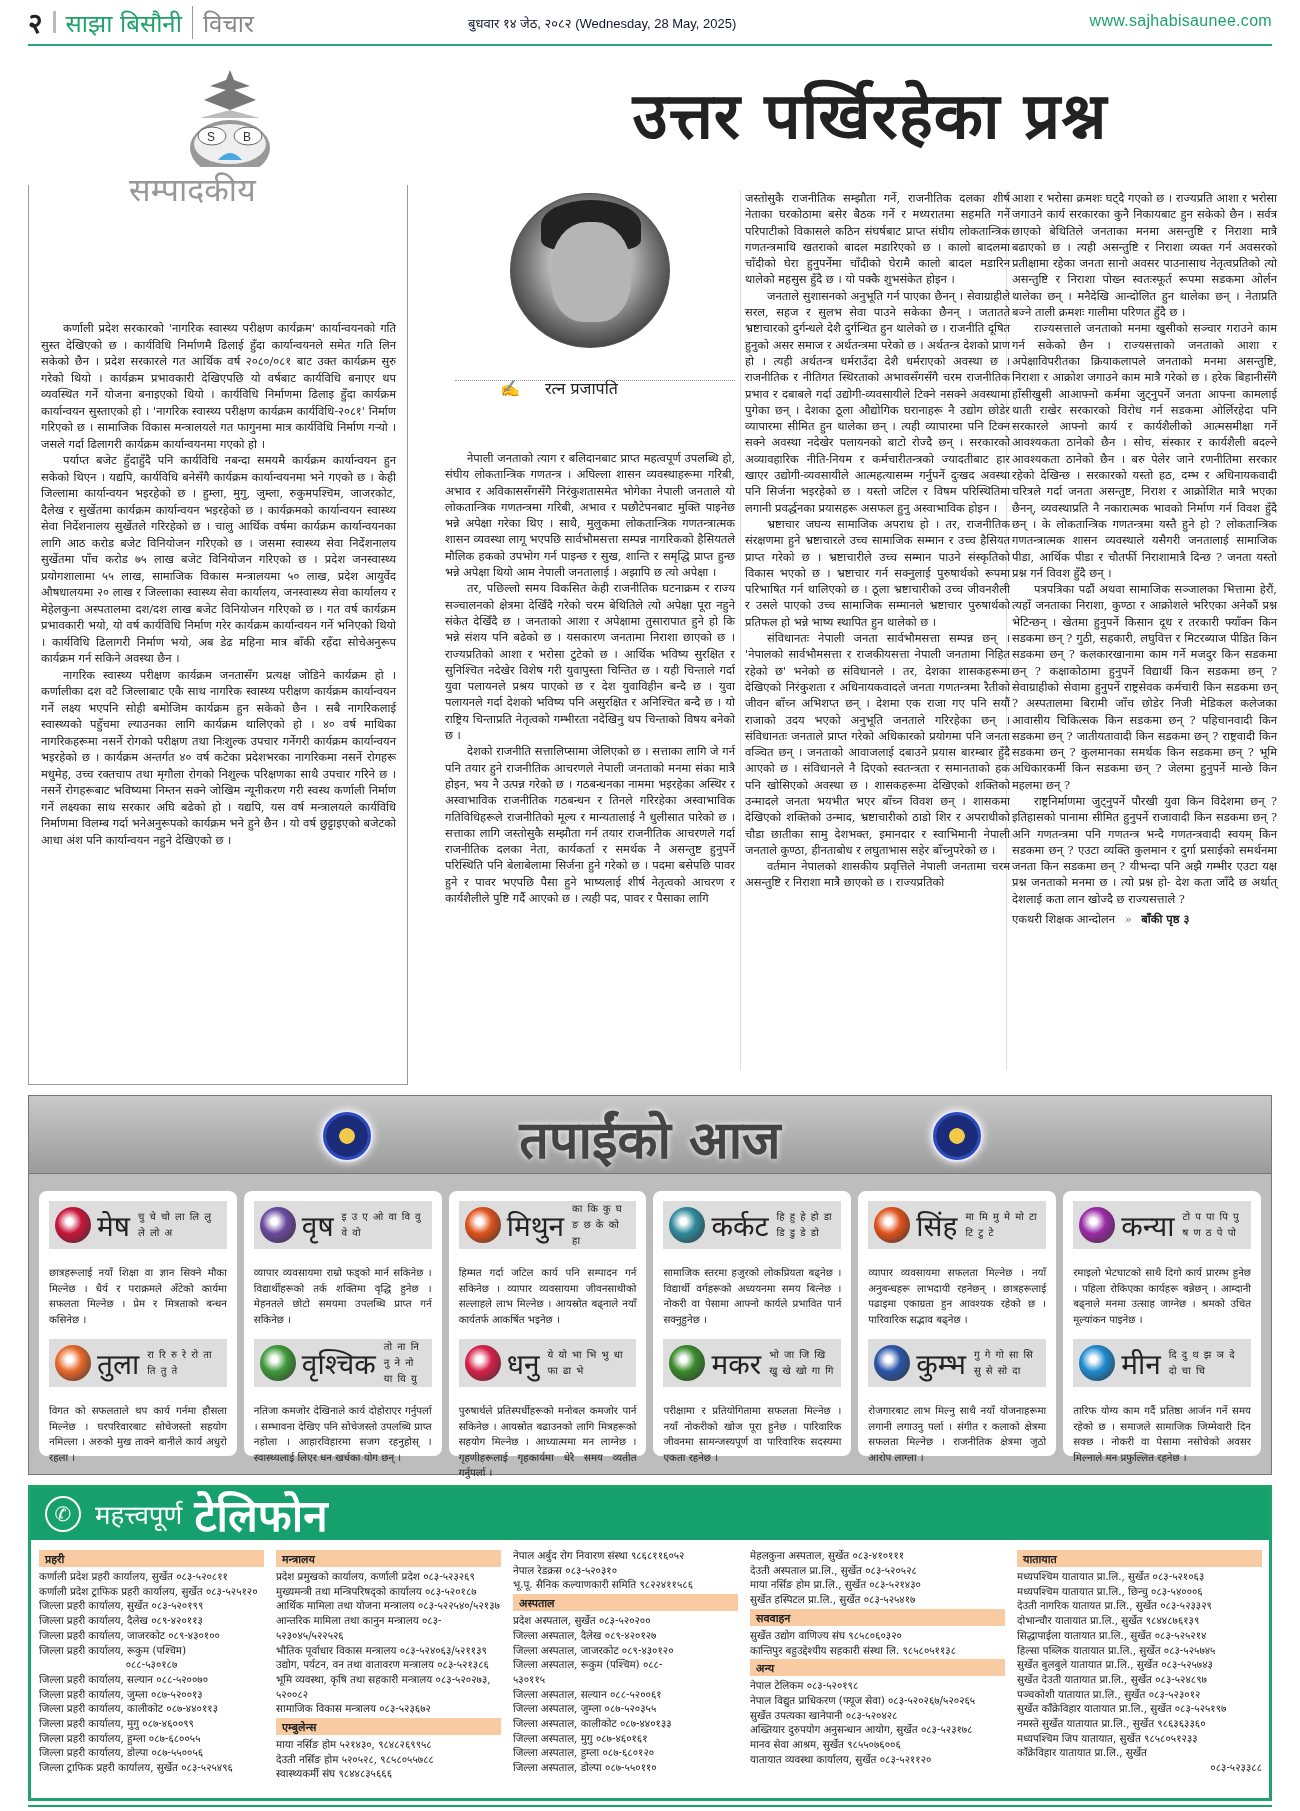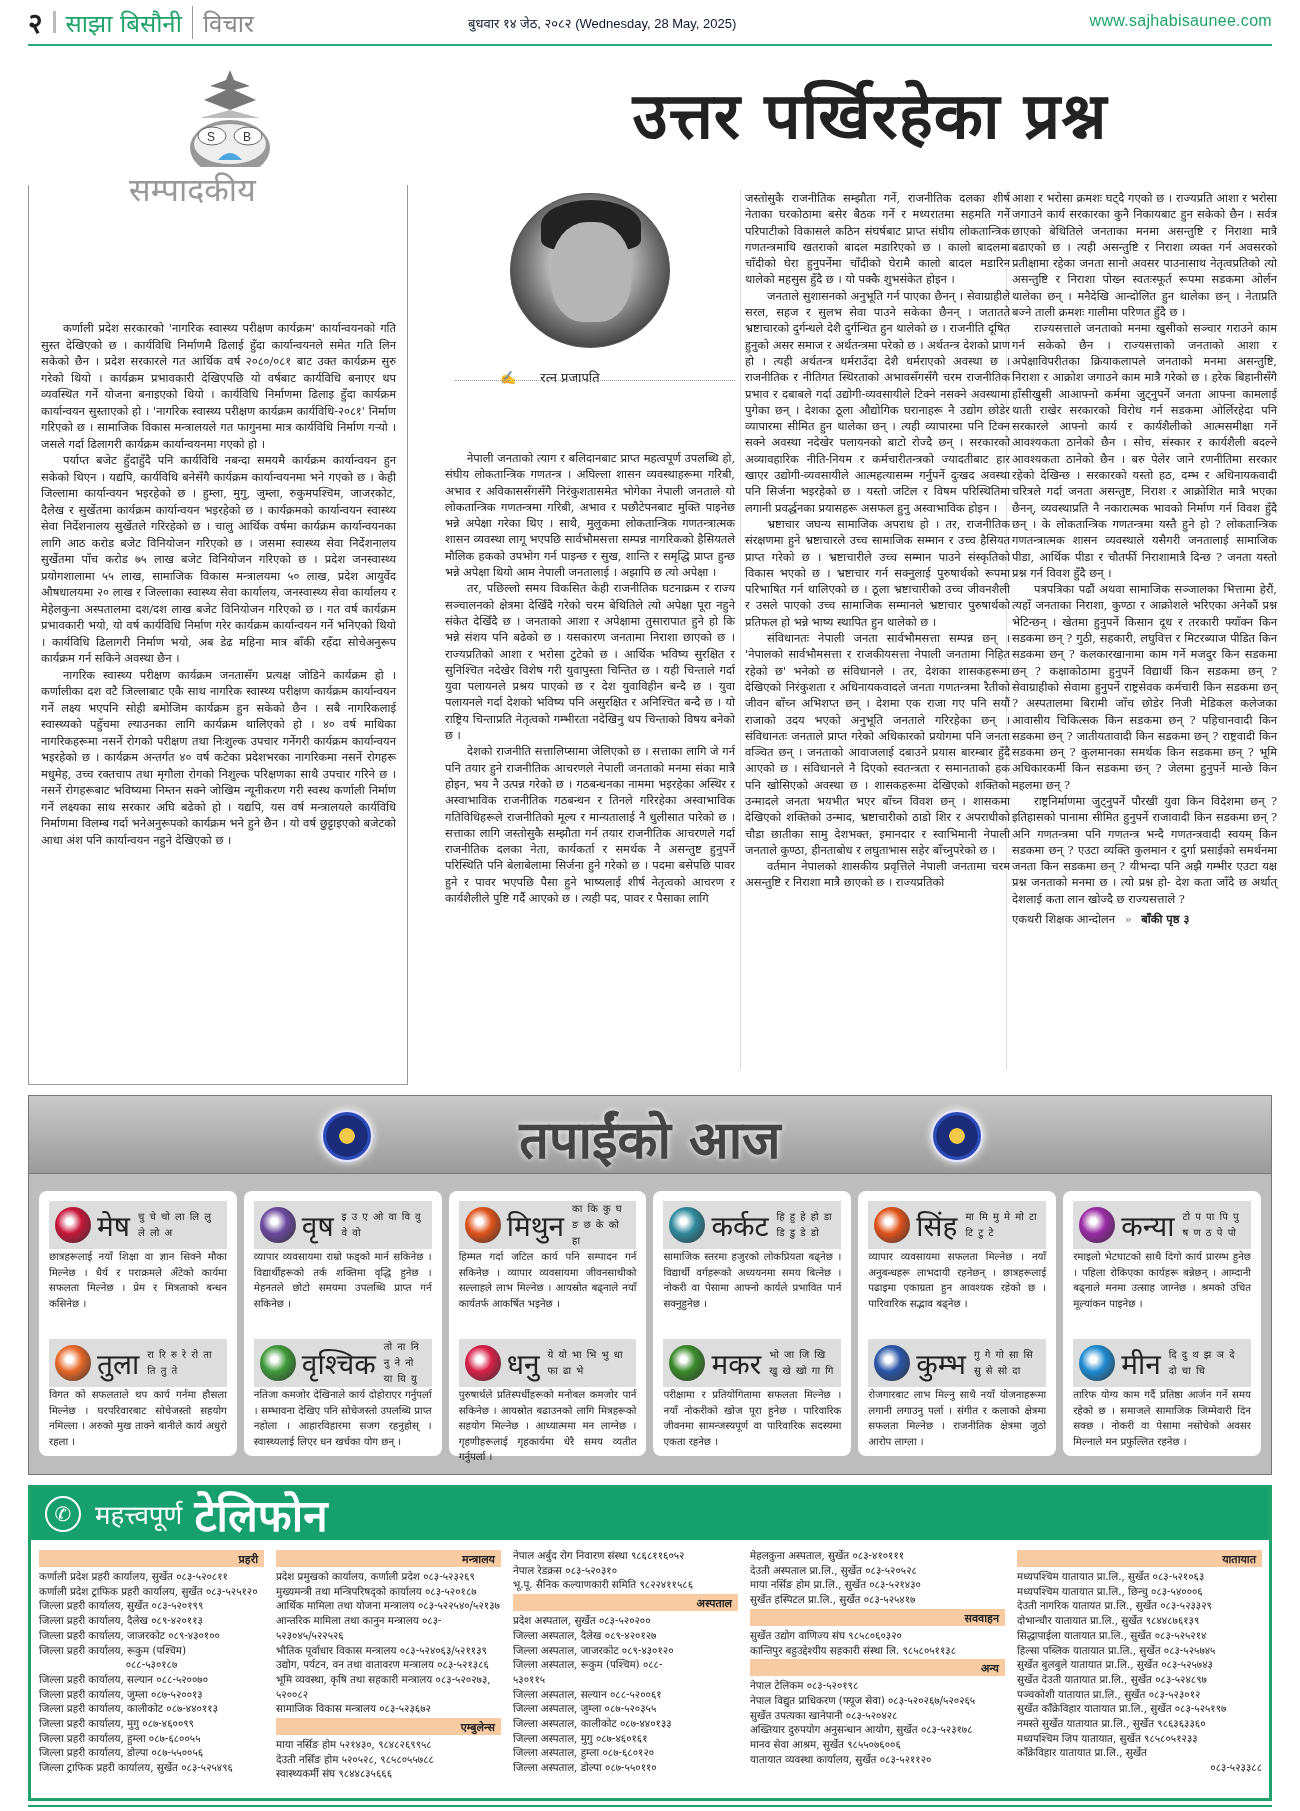--- a/index.html
+++ b/index.html
@@ -16,21 +16,21 @@
   .editorial { position: absolute; left: 28px; top: 185px; width: 380px; height: 900px; border: 1px solid #999; border-top: none; }
   .ed-label { position: absolute; left: 90px; top: -18px; background: #fff; padding: 0 10px; font-family: "DejaVu Sans", sans-serif; font-size: 32px; color: #999; }
   .ed-title { position: absolute; left: 10px; top: 80px; font-family: "DejaVu Sans", sans-serif; font-size: 36px; color: #222; }
   .ed-body { position: absolute; left: 12px; top: 135px; width: 355px; font-size: 11.4px; line-height: 16.5px; text-align: justify; }
   .ed-body p { text-indent: 22px; }
 
   .headline { position: absolute; left: 440px; top: 70px; width: 860px; font-family: "DejaVu Sans", sans-serif; font-weight: bold; font-size: 64px; text-align: center; letter-spacing: 1px; }
   .author-photo { position: absolute; left: 510px; top: 193px; width: 160px; height: 155px; border-radius: 50%; border: 1px solid #555; background: radial-gradient(circle at 50% 45%, #c9c9c9 0 30%, #777 55%, #333 80%); overflow: hidden; }
   .author-photo .face { position: absolute; left: 40px; top: 28px; width: 80px; height: 100px; border-radius: 45% 45% 40% 40%; background: #b5b5b5; }
   .author-photo .hair { position: absolute; left: 30px; top: 6px; width: 100px; height: 50px; border-radius: 50% 50% 20% 20%; background: #222; }
-  .author-line { position: absolute; left: 500px; top: 368px; font-size: 13px; }
+  .author-line { position: absolute; left: 500px; top: 377px; font-size: 16px; }
   .pen-icon { display: inline-block; margin-right: 20px; color: #666; }
   .author-rule { position: absolute; left: 455px; top: 380px; width: 280px; border-top: 1px dotted #999; }
 
   .col { position: absolute; font-size: 11.4px; line-height: 16.3px; text-align: justify; }
   .col p { text-indent: 22px; }
   .col1 { left: 445px; top: 450px; width: 290px; }
   .col2 { left: 745px; top: 190px; width: 265px; }
   .col3 { left: 1012px; top: 190px; width: 265px; }
   .continued { margin-top: 4px; font-size: 11.4px; }
   .continued .arrow { color: #777; margin: 0 6px; }
@@ -44,29 +44,29 @@
   .wheel-left { left: 292px; }
   .wheel-right { left: 902px; }
   .horo-grid { position: absolute; left: 10px; top: 95px; width: 1222px; display: grid; grid-template-columns: repeat(6, 1fr); column-gap: 7px; }
   .horo-card { background: #fff; border-radius: 8px; padding: 10px 10px 8px; height: 140px; }
   .horo-card.r2 { border-radius: 0 0 8px 8px; padding-top: 8px; height: 125px; }
   .horo-card.r1 { border-radius: 8px 8px 0 0; }
   .horo-head { background: #ddd; height: 48px; display: flex; align-items: center; padding: 0 6px; }
   .sign-icon { width: 36px; height: 36px; border-radius: 50%; margin-right: 6px; flex: none; }
   .sign-name { font-family: "DejaVu Sans", sans-serif; font-size: 28px; color: #222; margin-right: 8px; white-space: nowrap; }
   .sign-letters { font-family: "DejaVu Sans", sans-serif; font-size: 10px; line-height: 16px; color: #222; word-spacing: 2px; }
-  .horo-text { margin-top: 0; font-size: 10.2px; line-height: 15.5px; text-align: justify; color: #222; }
+  .horo-text { margin-top: 16px; font-size: 10.2px; line-height: 15.5px; text-align: justify; color: #222; }
 
   .phone { position: absolute; left: 28px; top: 1485px; width: 1244px; height: 316px; border: 3px solid #1fa36b; }
   .phone-band { height: 52px; background: #15a06d; display: flex; align-items: center; padding-left: 14px; color: #fff; }
   .phone-icon { width: 36px; height: 36px; border: 2px solid #fff; border-radius: 50%; display: flex; align-items: center; justify-content: center; font-size: 20px; margin-right: 14px; }
   .phone-sub { font-family: "DejaVu Sans", sans-serif; font-size: 26px; margin-right: 12px; }
   .phone-title { font-family: "DejaVu Sans", sans-serif; font-size: 44px; font-weight: bold; }
   .phone-cols { display: grid; grid-template-columns: 225px 225px 225px 255px 245px; column-gap: 12px; padding: 8px 8px; }
-  .cat-head { background: #f8cba3; font-family: "DejaVu Sans", sans-serif; font-weight: bold; font-size: 11px; padding: 1px 6px; margin-bottom: 2px; margin-top: 2px; text-align: right; }
+  .cat-head { background: #f8cba3; font-family: "DejaVu Sans", sans-serif; font-weight: bold; font-size: 11px; padding: 1px 6px; margin-bottom: 2px; margin-top: 2px; }
   .entry { font-size: 10.3px; line-height: 14.7px; white-space: nowrap; overflow: hidden; }
   .bottom-rule { position: absolute; left: 28px; top: 1805px; width: 1244px; border-top: 2px solid #1fa36b; }
 </style>
 </head>
 <body>
 
 <div class="masthead">
   <span class="page-no">२</span>
   <span class="mast-sep"></span>
   <span class="paper-name">साझा बिसौनी</span>

